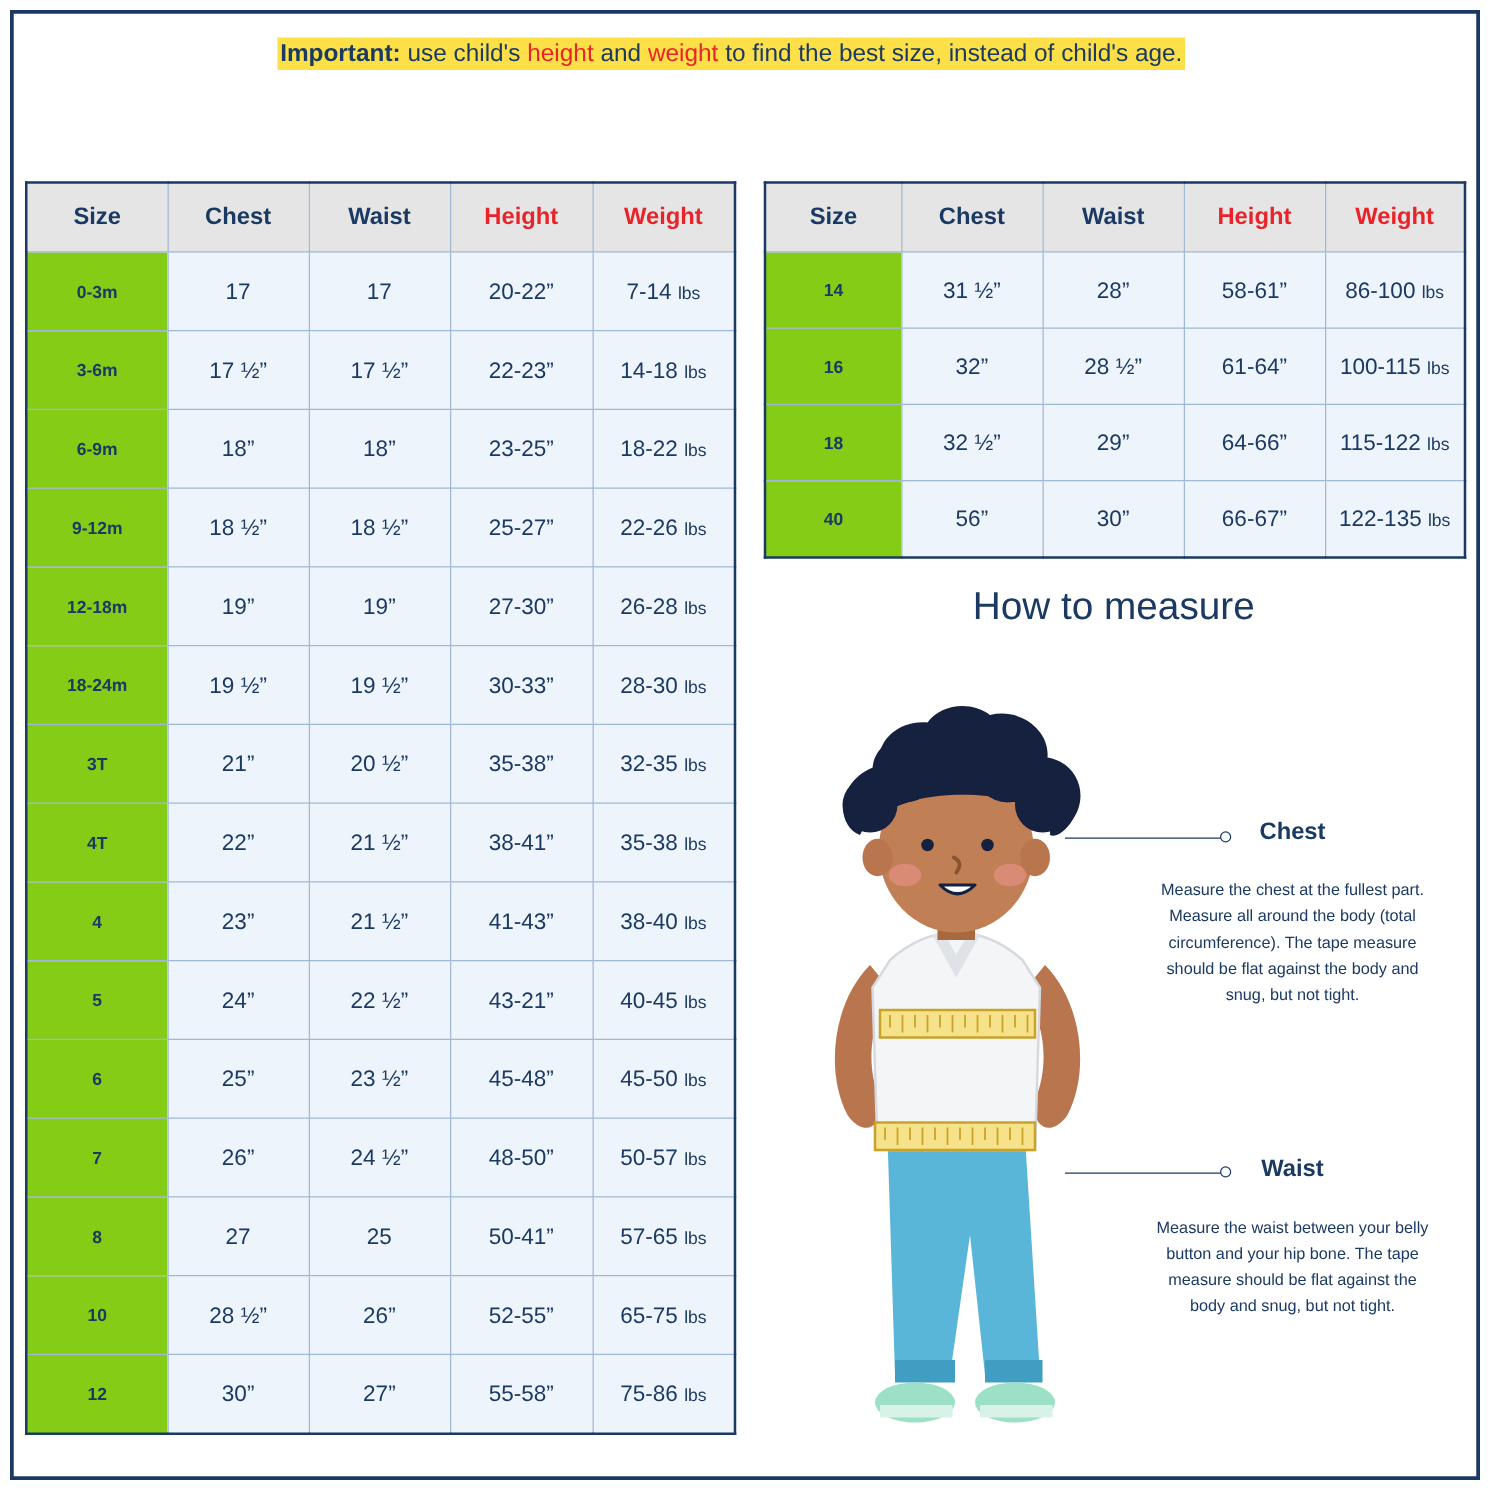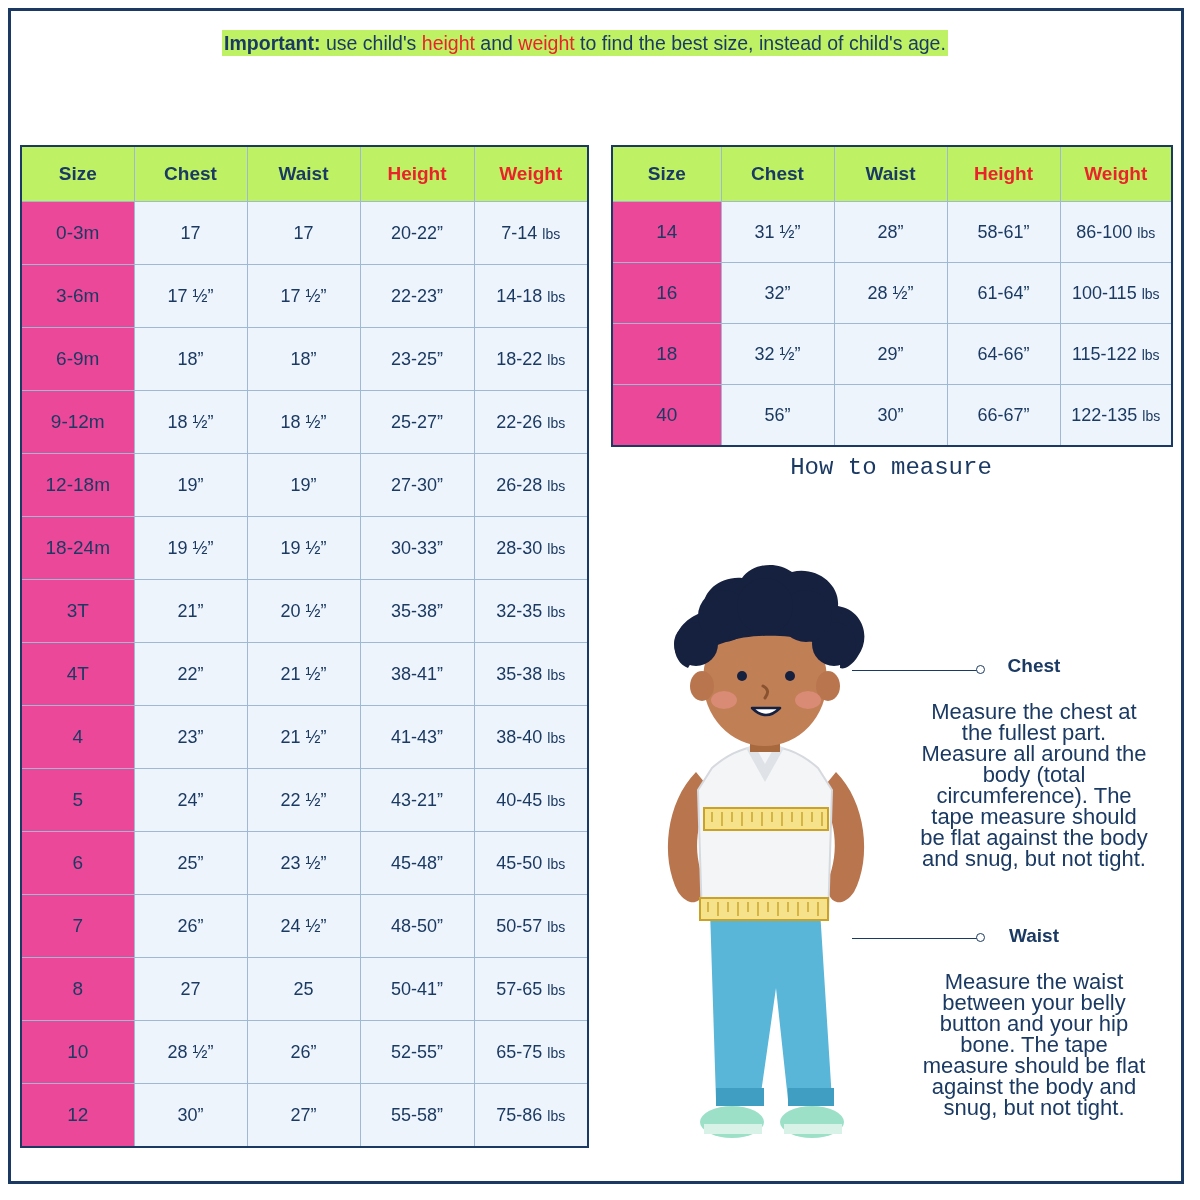--- a/index.html
+++ b/index.html
@@ -25,52 +25,52 @@
     width:1130px;
     text-align:center;
   }
   .notice-line{
     font-size:19.5px;
     line-height:30px;
     color:#1b3a63;
     margin-bottom:6px;
     white-space:nowrap;
   }
-  .hl{background:#bef264;padding:2px 2px;}
+  .hl{background:#fde047;padding:2px 2px;}
   .bold{font-weight:bold;}
   .red{color:#e8232a;}
 
   
   table{border-collapse:collapse;}
   .sz-table{
     position:absolute;
     border:2px solid #1b3a63;
     table-layout:fixed;
   }
   .sz-table th,.sz-table td{
     border:1px solid #9fb8d4;
     text-align:center;
     vertical-align:middle;
     color:#1b3a63;
   }
   .sz-table th{
-    background:#bef264;
+    background:#e5e5e5;
     font-size:19px;
     font-weight:bold;
     height:52px;
   }
   .sz-table th.redhdr{color:#e8232a;}
   .sz-table td{
     height:60px;
     font-size:18px;
   }
   .sz-table td.sizecell{
-    background:#ec4899;
-    font-weight:normal;
-    font-size:19px;
+    background:#84cc16;
+    font-weight:bold;
+    font-size:14px;
   }
   .sz-table td.datacell{background:#eef4fb;}
   .sz-table td .sm{font-size:14px;}
 
   
   #table-left{left:20px;top:145px;width:567px;}
   #table-left col.c0{width:113px;}
   #table-left col.c1{width:113px;}
   #table-left col.c2{width:113px;}
   #table-left col.c3{width:114px;}
@@ -81,25 +81,25 @@
   #table-right col.c0{width:109px;}
   #table-right col.c1{width:113px;}
   #table-right col.c2{width:113px;}
   #table-right col.c3{width:113px;}
   #table-right col.c4{width:112px;}
   #table-right td{height:58px;}
 
   
   #howto-title{
     position:absolute;
-    left:611px;top:454px;
+    left:611px;top:467px;
     width:560px;
     text-align:center;
-    font-family:Liberation Mono, monospace;
-    font-size:24px;
+    font-family:Liberation Sans, sans-serif;
+    font-size:31px;
     color:#1b3a63;
   }
 
   #illustration{
     position:absolute;
     left:600px;top:540px;
     width:330px;height:630px;
   }
 
   
@@ -108,21 +108,21 @@
     width:228px;
     text-align:center;
     color:#1b3a63;
   }
   .callout .ttl{
     font-size:19px;
     font-weight:bold;
     margin-bottom:6px;
   }
   .callout .body{
-    font-size:22px;
+    font-size:13px;
     line-height:21px;
     margin-top:24px;
   }
   #callout-chest{left:920px;top:655px;}
   #callout-waist{left:920px;top:925px;}
 
   .lead{
     position:absolute;
     border-top:1.5px solid #1b3a63;
     height:0;

